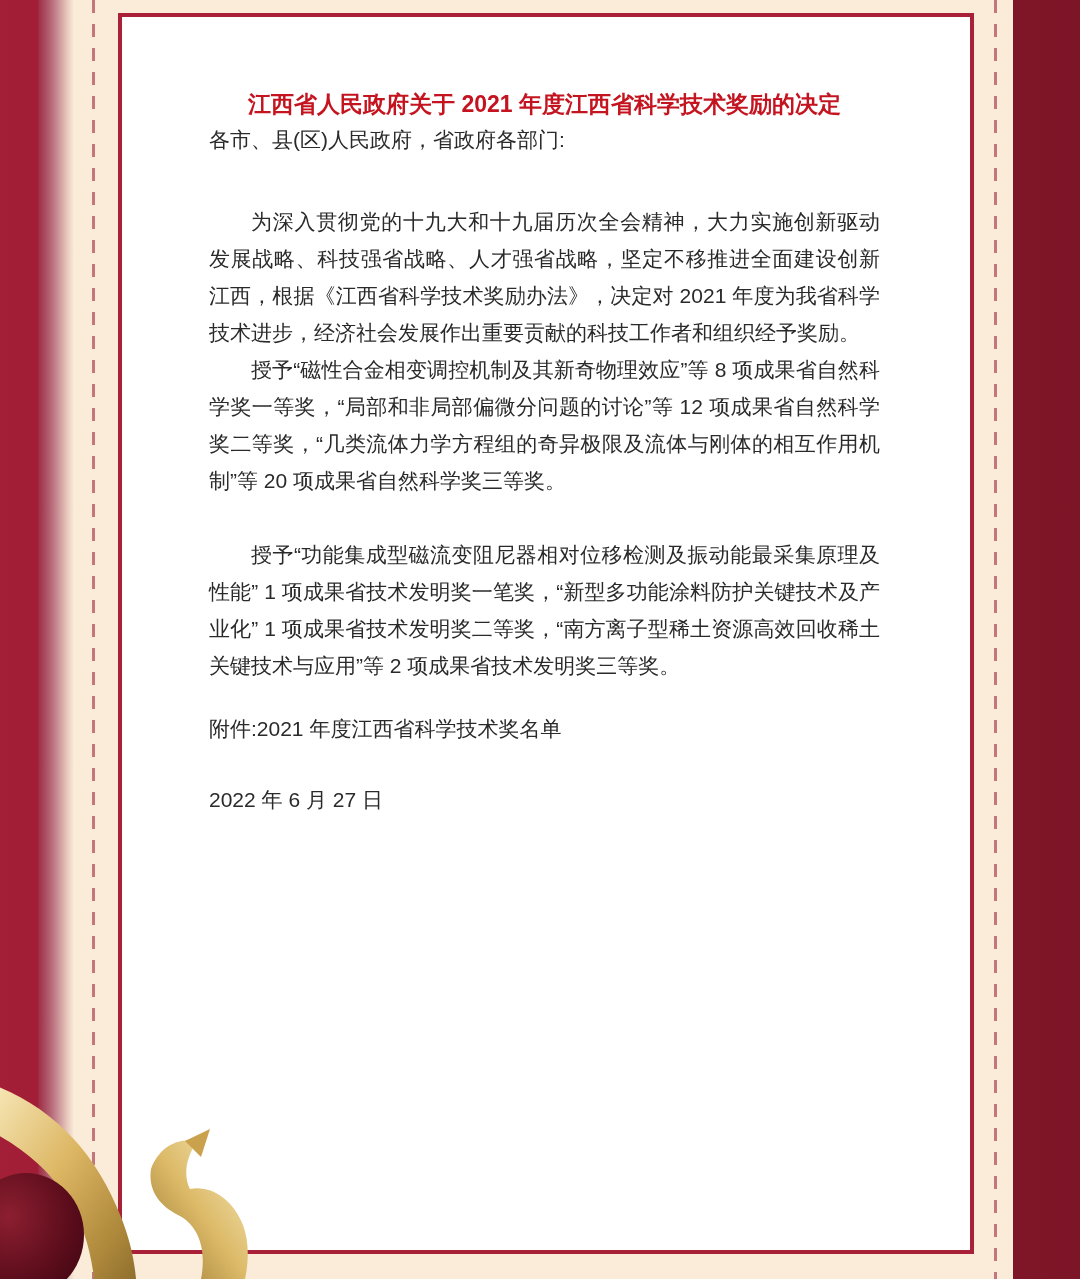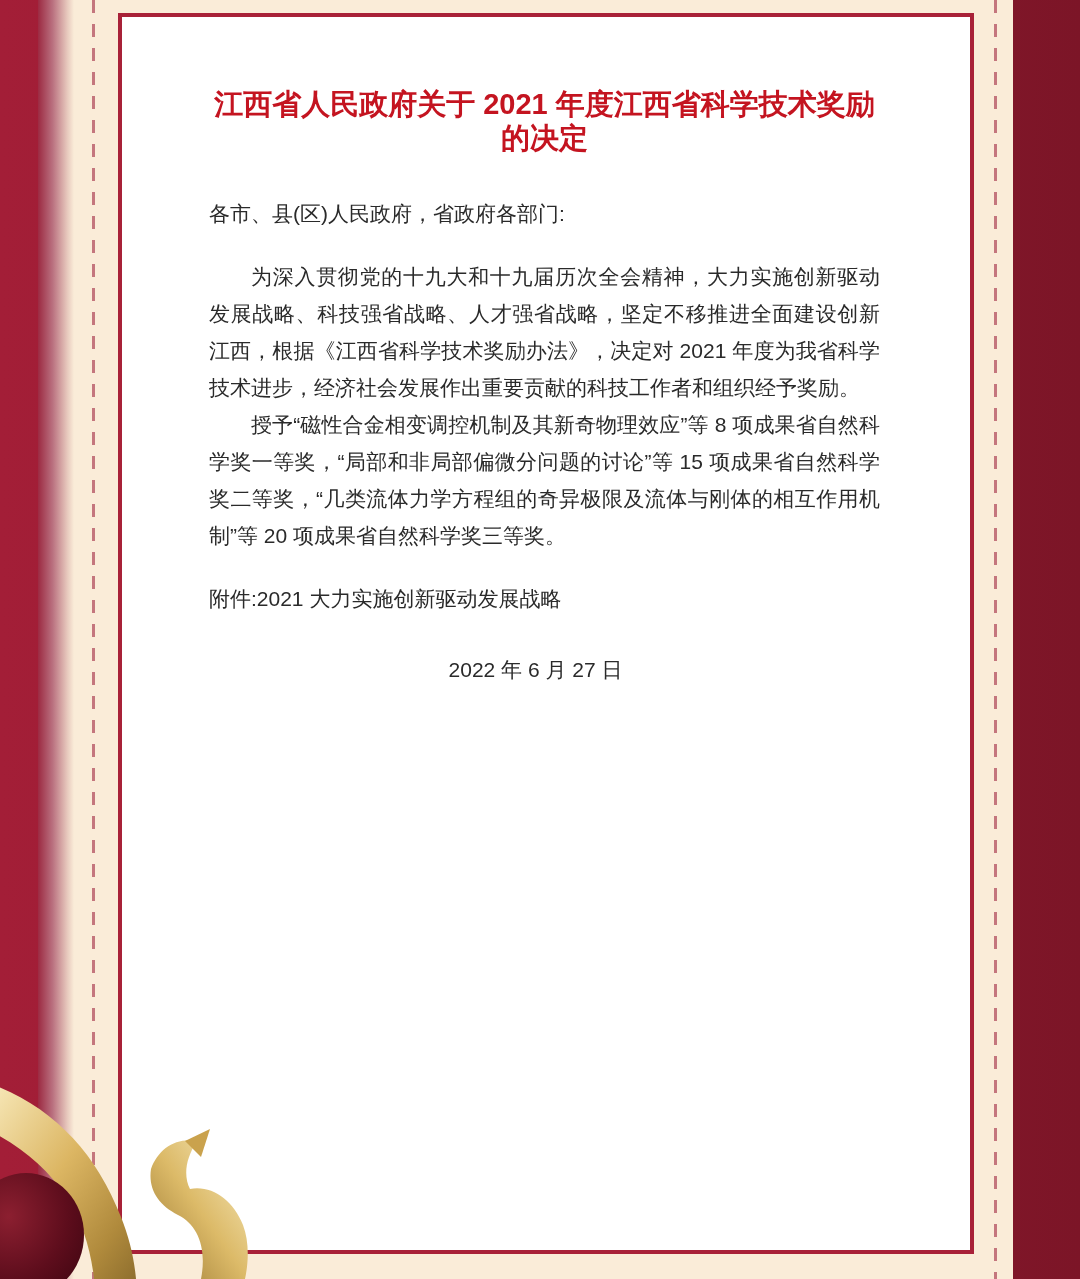--- a/index.html
+++ b/index.html
@@ -45,44 +45,43 @@
   }
   .panel-content{
     padding:70px 90px 0 87px;
     color:var(--body-text);
     font-size:21px;
     line-height:37px;
     text-align:justify;
   }
   .doc-title{
     color:var(--title-red);
-    font-size:29px;
+    font-size:23px;
     font-weight:700;
     text-align:center;
     line-height:34px;
-    margin-bottom:40px;
     text-indent:0;
   }
   .salutation{
-    margin-bottom:26px;
+    margin-bottom:45px;
     text-indent:0;
   }
   .para{
     text-indent:2em;
   }
   .para.gap{
     margin-top:37px;
   }
   .attachment{
     margin-top:26px;
     text-indent:0;
   }
   .doc-date{
     margin-top:34px;
-    text-align:center;
+    text-align:left;
     padding-right:18px;
   }
   .ribbon{
     position:absolute;
     left:0;bottom:0;
     width:270px;height:212px;
     z-index:10;
     pointer-events:none;
   }
 </style>
@@ -93,23 +92,24 @@
 <div class="edge-band"></div>
 <div class="dash-v dash-left"></div>
 <div class="dash-v dash-right"></div>
 
 <div class="panel">
   <div class="panel-content">
     <h1 class="doc-title">江西省人民政府关于 2021 年度江西省科学技术奖励的决定</h1>
     <p class="salutation">各市、县(区)人民政府，省政府各部门:</p>
     <div>
         <p class="para">为深入贯彻党的十九大和十九届历次全会精神，大力实施创新驱动发展战略、科技强省战略、人才强省战略，坚定不移推进全面建设创新江西，根据《江西省科学技术奖励办法》，决定对 2021 年度为我省科学技术进步，经济社会发展作出重要贡献的科技工作者和组织经予奖励。</p>
-        <p class="para">授予“磁性合金相变调控机制及其新奇物理效应”等 8 项成果省自然科学奖一等奖，“局部和非局部偏微分问题的讨论”等 15 项成果省自然科学奖二等奖，“几类流体力学方程组的奇异极限及流体与刚体的相互作用机制”等 20 项成果省自然科学奖三等奖。</p>
+        <p class="para">授予“磁性合金相变调控机制及其新奇物理效应”等 8 项成果省自然科学奖一等奖，“局部和非局部偏微分问题的讨论”等 12 项成果省自然科学奖二等奖，“几类流体力学方程组的奇异极限及流体与刚体的相互作用机制”等 20 项成果省自然科学奖三等奖。</p>
+        <p class="para gap">授予“功能集成型磁流变阻尼器相对位移检测及振动能最采集原理及性能” 1 项成果省技术发明奖一笔奖，“新型多功能涂料防护关键技术及产业化” 1 项成果省技术发明奖二等奖，“南方离子型稀土资源高效回收稀土关键技术与应用”等 2 项成果省技术发明奖三等奖。</p>
       </div>
-    <p class="attachment">附件:2021 大力实施创新驱动发展战略</p>
+    <p class="attachment">附件:2021 年度江西省科学技术奖名单</p>
     <p class="doc-date">2022 年 6 月 27 日</p>
   </div>
 </div>
 
 <svg class="ribbon" viewBox="0 0 270 212" xmlns="http://www.w3.org/2000/svg">
   <defs>
     <linearGradient id="gold1" x1="0" y1="0" x2="1" y2="1">
       <stop offset="0" stop-color="#f7e8b8"></stop>
       <stop offset="0.45" stop-color="#dcb663"></stop>
       <stop offset="0.8" stop-color="#b08a3c"></stop>

